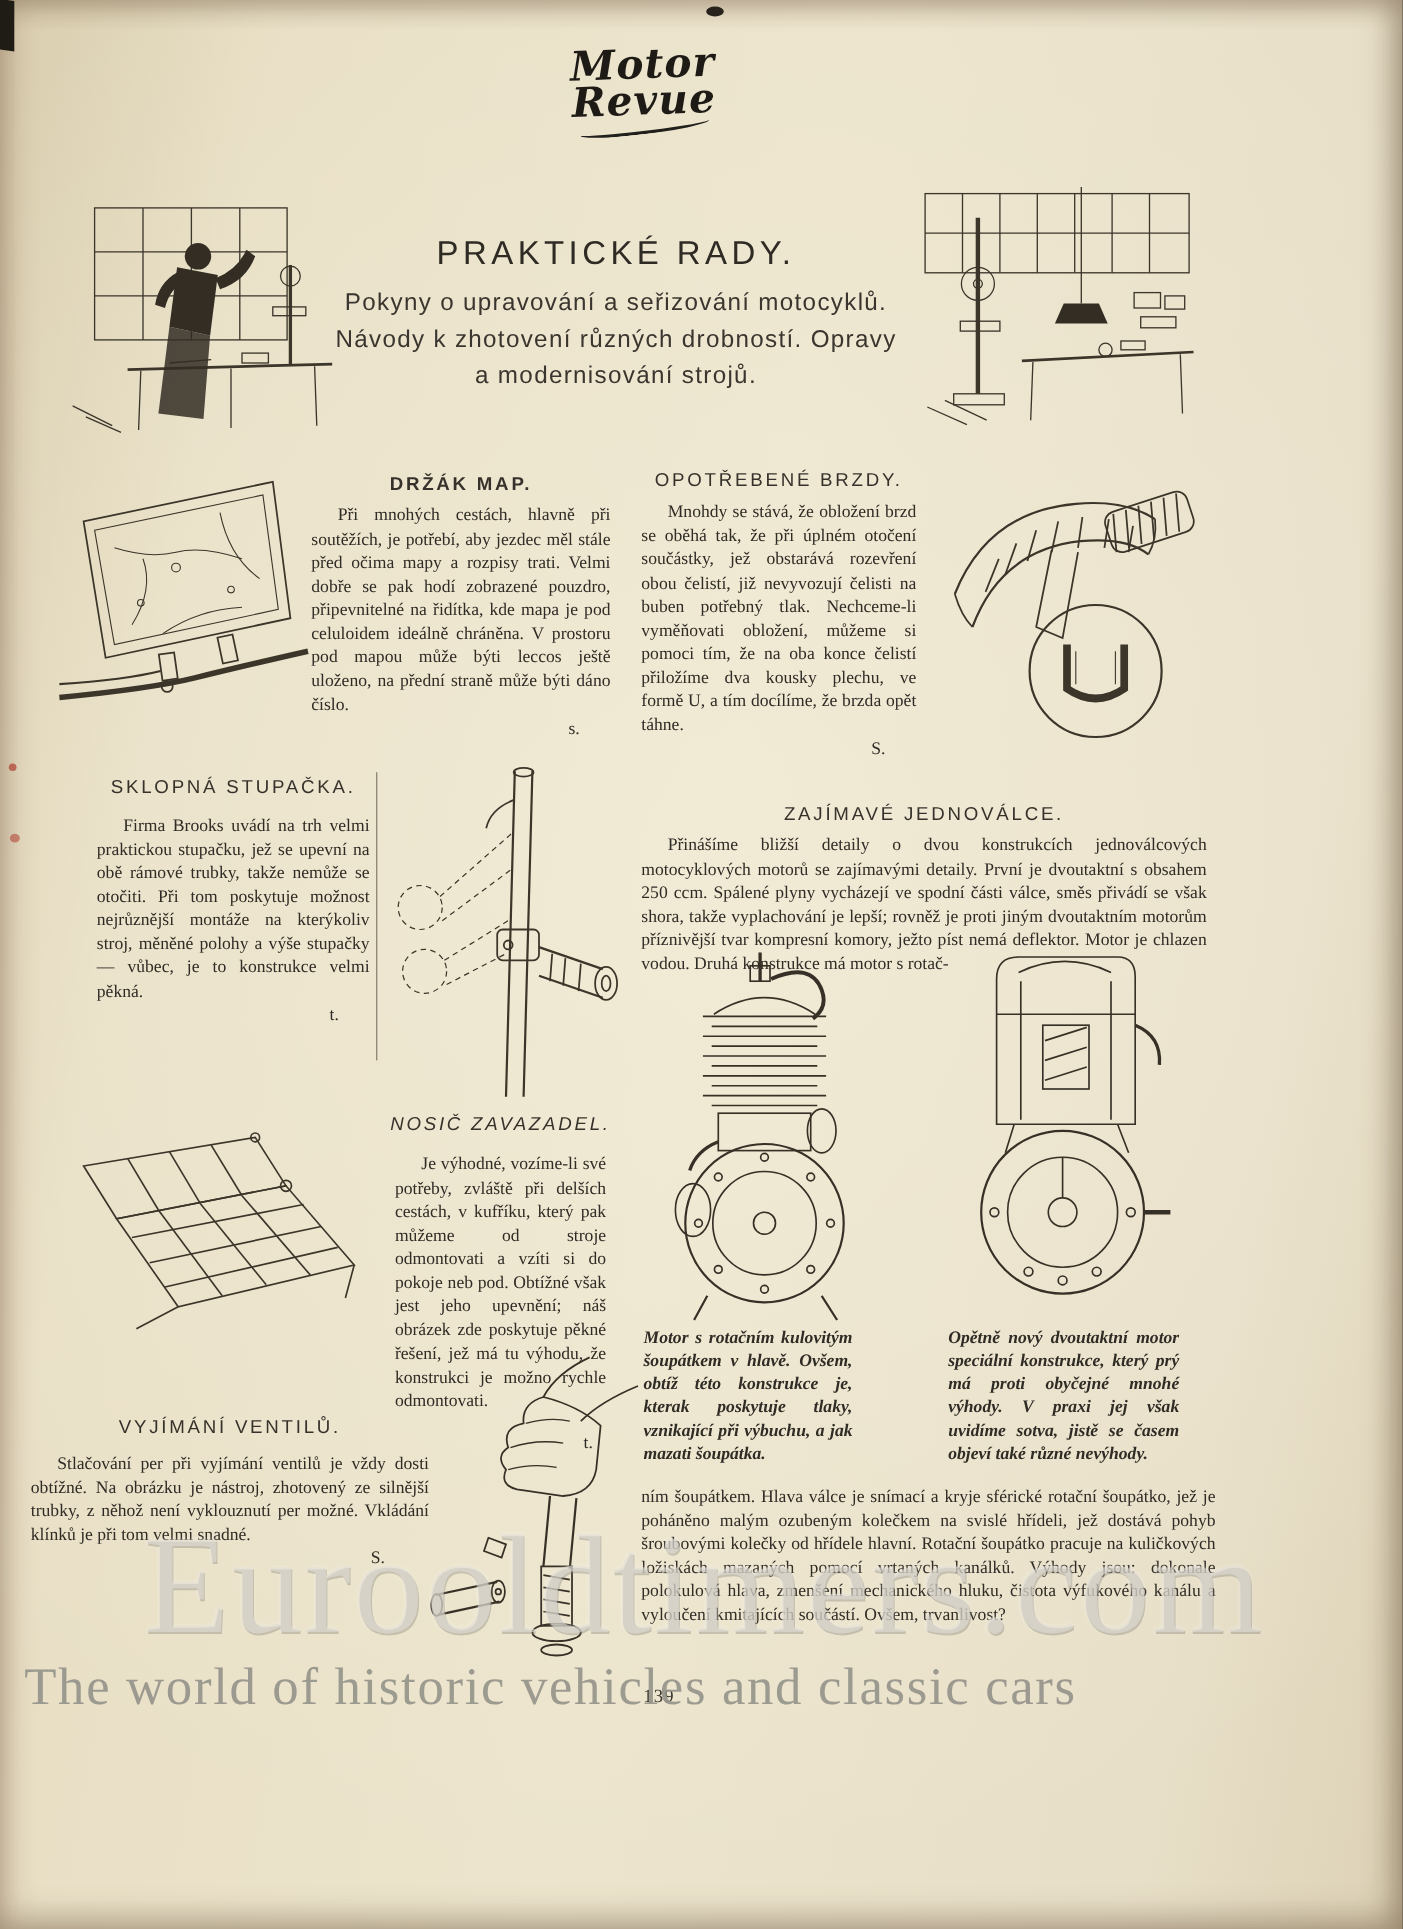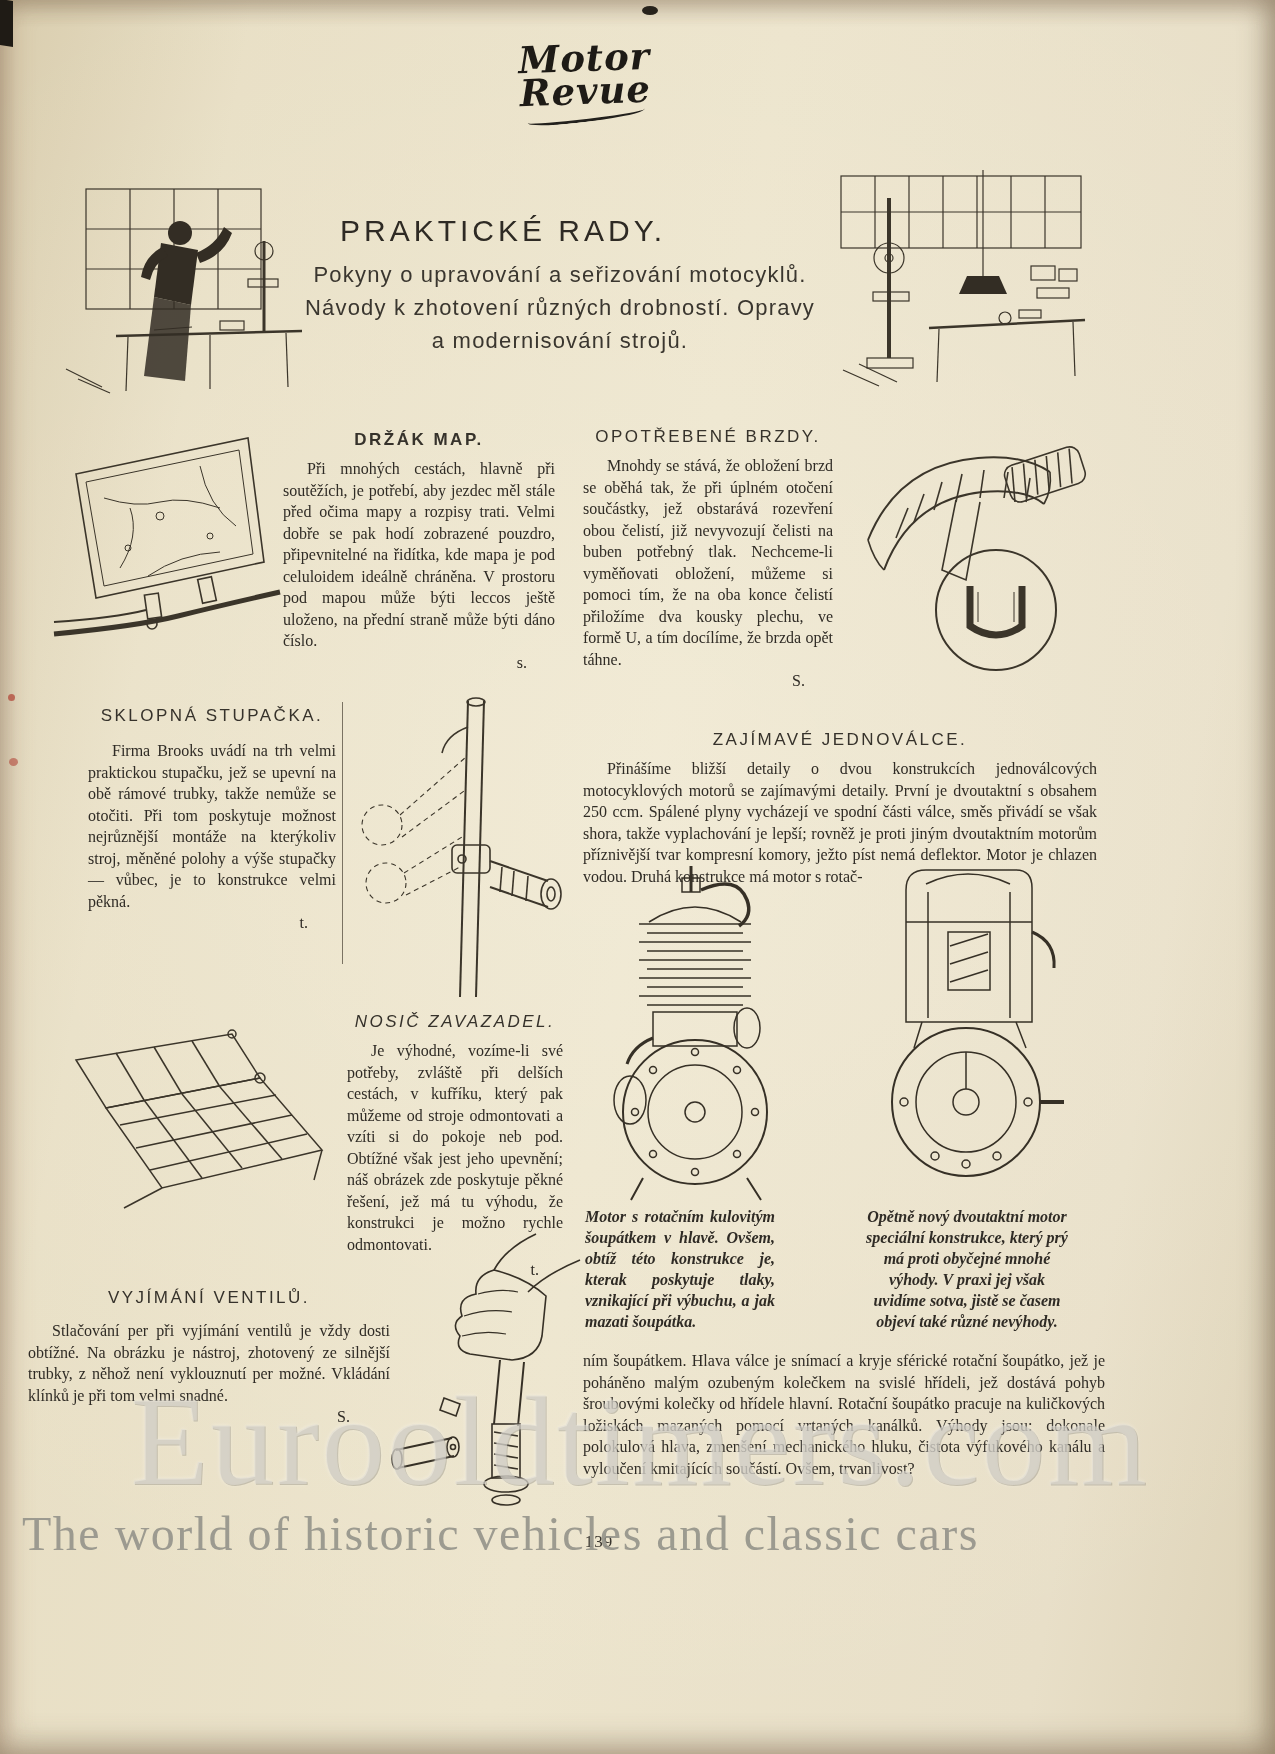--- a/index.html
+++ b/index.html
@@ -7,21 +7,21 @@
     position:relative;width:1275px;height:1754px;margin:0 auto;overflow:hidden;
     background:
       radial-gradient(130% 90% at 50% 45%, rgba(255,252,240,.28), rgba(0,0,0,0) 60%),
       linear-gradient(100deg,#d9cdae 0%, #e8dfc5 16%, #ece4cc 50%, #e8dfc8 84%, #ddd2b6 100%);
     box-shadow: inset -12px 0 26px rgba(90,70,45,.30), inset 12px 0 26px rgba(150,100,80,.16),
                 inset 0 -14px 28px rgba(90,70,45,.20), inset 0 10px 18px rgba(90,70,45,.14);
     font-family:"Liberation Serif",serif;color:#2f2b25;
   }
   .abs{position:absolute;}
   .ptitle{font-family:"Liberation Sans",sans-serif;font-size:30px;font-weight:400;
-    letter-spacing:4px;color:#2e2a24;}
+    letter-spacing:4px;text-align:center;color:#2e2a24;}
   .psub{font-family:"Liberation Sans",sans-serif;font-size:22px;letter-spacing:1.2px;
     text-align:center;color:#3a362f;line-height:33px;}
   .shead{font-family:"Liberation Sans",sans-serif;font-size:17px;letter-spacing:2.5px;
     text-align:center;color:#36322b;font-weight:400;}
   .btxt{font-size:16px;line-height:21.5px;text-align:justify;text-indent:24px;}
   .noindent{text-indent:0;}
   .sig{text-align:right;padding-right:28px;font-size:16px;line-height:21px;}
   .cap{font-size:16px;line-height:21px;font-style:italic;font-weight:bold;text-align:justify;}
   .logo{transform:rotate(-2deg);text-align:center;}
   .logo-line{display:block;font-family:"DejaVu Serif",serif;font-style:italic;font-weight:bold;
@@ -287,21 +287,21 @@
           <circle cx="36" cy="242" r="4"></circle>
           <circle cx="98" cy="304" r="4"></circle>
           <circle cx="129" cy="296" r="4"></circle>
           <circle cx="67" cy="296" r="4"></circle>
         <path d="M172 242 L196 242" stroke-width="4"></path>
       </g>
     </svg>
   </div>
 
   <div class="abs cap" style="left:585px;top:1206px;width:190px;">Motor s rotačním kulovitým šoupátkem v hlavě. Ovšem, obtíž této konstrukce je, kterak poskytuje tlaky, vznikající při výbuchu, a jak mazati šoupátka.</div>
-  <div class="abs cap" style="left:862px;top:1206px;width:210px;text-align:center;">Opětně nový dvoutaktní motor speciální konstrukce, který prý má proti obyčejné mnohé výhody. V praxi jej však uvidíme sotva, jistě se časem objeví také různé nevýhody.</div>
+  <div class="abs cap" style="left:862px;top:1206px;width:210px;">Opětně nový dvoutaktní motor speciální konstrukce, který prý má proti obyčejné mnohé výhody. V praxi jej však uvidíme sotva, jistě se časem objeví také různé nevýhody.</div>
 
   <p class="abs btxt noindent" style="left:583px;top:1350px;width:522px;margin:0;">ním šoupátkem. Hlava válce je snímací a kryje sférické rotační šoupátko, jež je poháněno malým ozubeným kolečkem na svislé hřídeli, jež dostává pohyb šroubovými kolečky od hřídele hlavní. Rotační šoupátko pracuje na kuličkových ložiskách mazaných pomocí vrtaných kanálků. Výhody jsou: dokonale polokulová hlava, zmenšení mechanického hluku, čistota výfukového kanálu a vyloučení kmitajících součástí. Ovšem, trvanlivost?</p>
 
   <div class="abs illo" style="left:62px;top:1028px;" aria-label="luggage-carrier-frame-illustration">
     <svg width="272" height="188" viewBox="0 0 272 188">
       <g stroke="#3b352a" fill="none" stroke-width="1.5">
         <polygon points="14,32 170,6 198,50 44,80"></polygon>
         <line x1="54" y1="25" x2="82" y2="72"></line>
           <line x1="92" y1="19" x2="120" y2="66"></line>
           <line x1="130" y1="13" x2="158" y2="59"></line>
@@ -314,21 +314,21 @@
           <line x1="88" y1="142" x2="245" y2="106"></line>
         <circle cx="198" cy="50" r="5"></circle>
           <circle cx="170" cy="6" r="4"></circle>
         <line x1="100" y1="160" x2="62" y2="180"></line>
           <line x1="260" y1="122" x2="252" y2="152"></line>
       </g>
     </svg>
   </div>
   <section class="abs" style="left:343px;top:1012px;width:224px;">
     <h2 class="shead" style="margin:0 0 8px 0;font-style:italic;">NOSIČ ZAVAZADEL.</h2>
-    <p class="btxt" style="margin:4px;">Je výhodné, vozíme-li své potřeby, zvláště při delších cestách, v kufříku, který pak můžeme od stroje odmontovati a vzíti si do pokoje neb pod. Obtížné však jest jeho upevnění; náš obrázek zde poskytuje pěkné řešení, jež má tu výhodu, že konstrukci je možno rychle odmontovati.</p>
+    <p class="btxt" style="margin:16px;">Je výhodné, vozíme-li své potřeby, zvláště při delších cestách, v kufříku, který pak můžeme od stroje odmontovati a vzíti si do pokoje neb pod. Obtížné však jest jeho upevnění; náš obrázek zde poskytuje pěkné řešení, jež má tu výhodu, že konstrukci je možno rychle odmontovati.</p>
     <div class="sig">t.</div>
   </section>
 
   <section class="abs" style="left:28px;top:1288px;width:362px;">
     <h2 class="shead" style="margin:0 0 12px 0;">VYJÍMÁNÍ VENTILŮ.</h2>
     <p class="btxt" style="margin:0;">Stlačování per při vyjímání ventilů je vždy dosti obtížné. Na obrázku je nástroj, zhotovený ze silnější trubky, z něhož není vyklouznutí per možné. Vkládání klínků je při tom velmi snadné.</p>
     <div class="sig" style="padding-right:40px;">S.</div>
   </section>
   <div class="abs illo" style="left:388px;top:1232px;" aria-label="valve-spring-tool-illustration">
     <svg width="195" height="300" viewBox="0 0 195 300">

